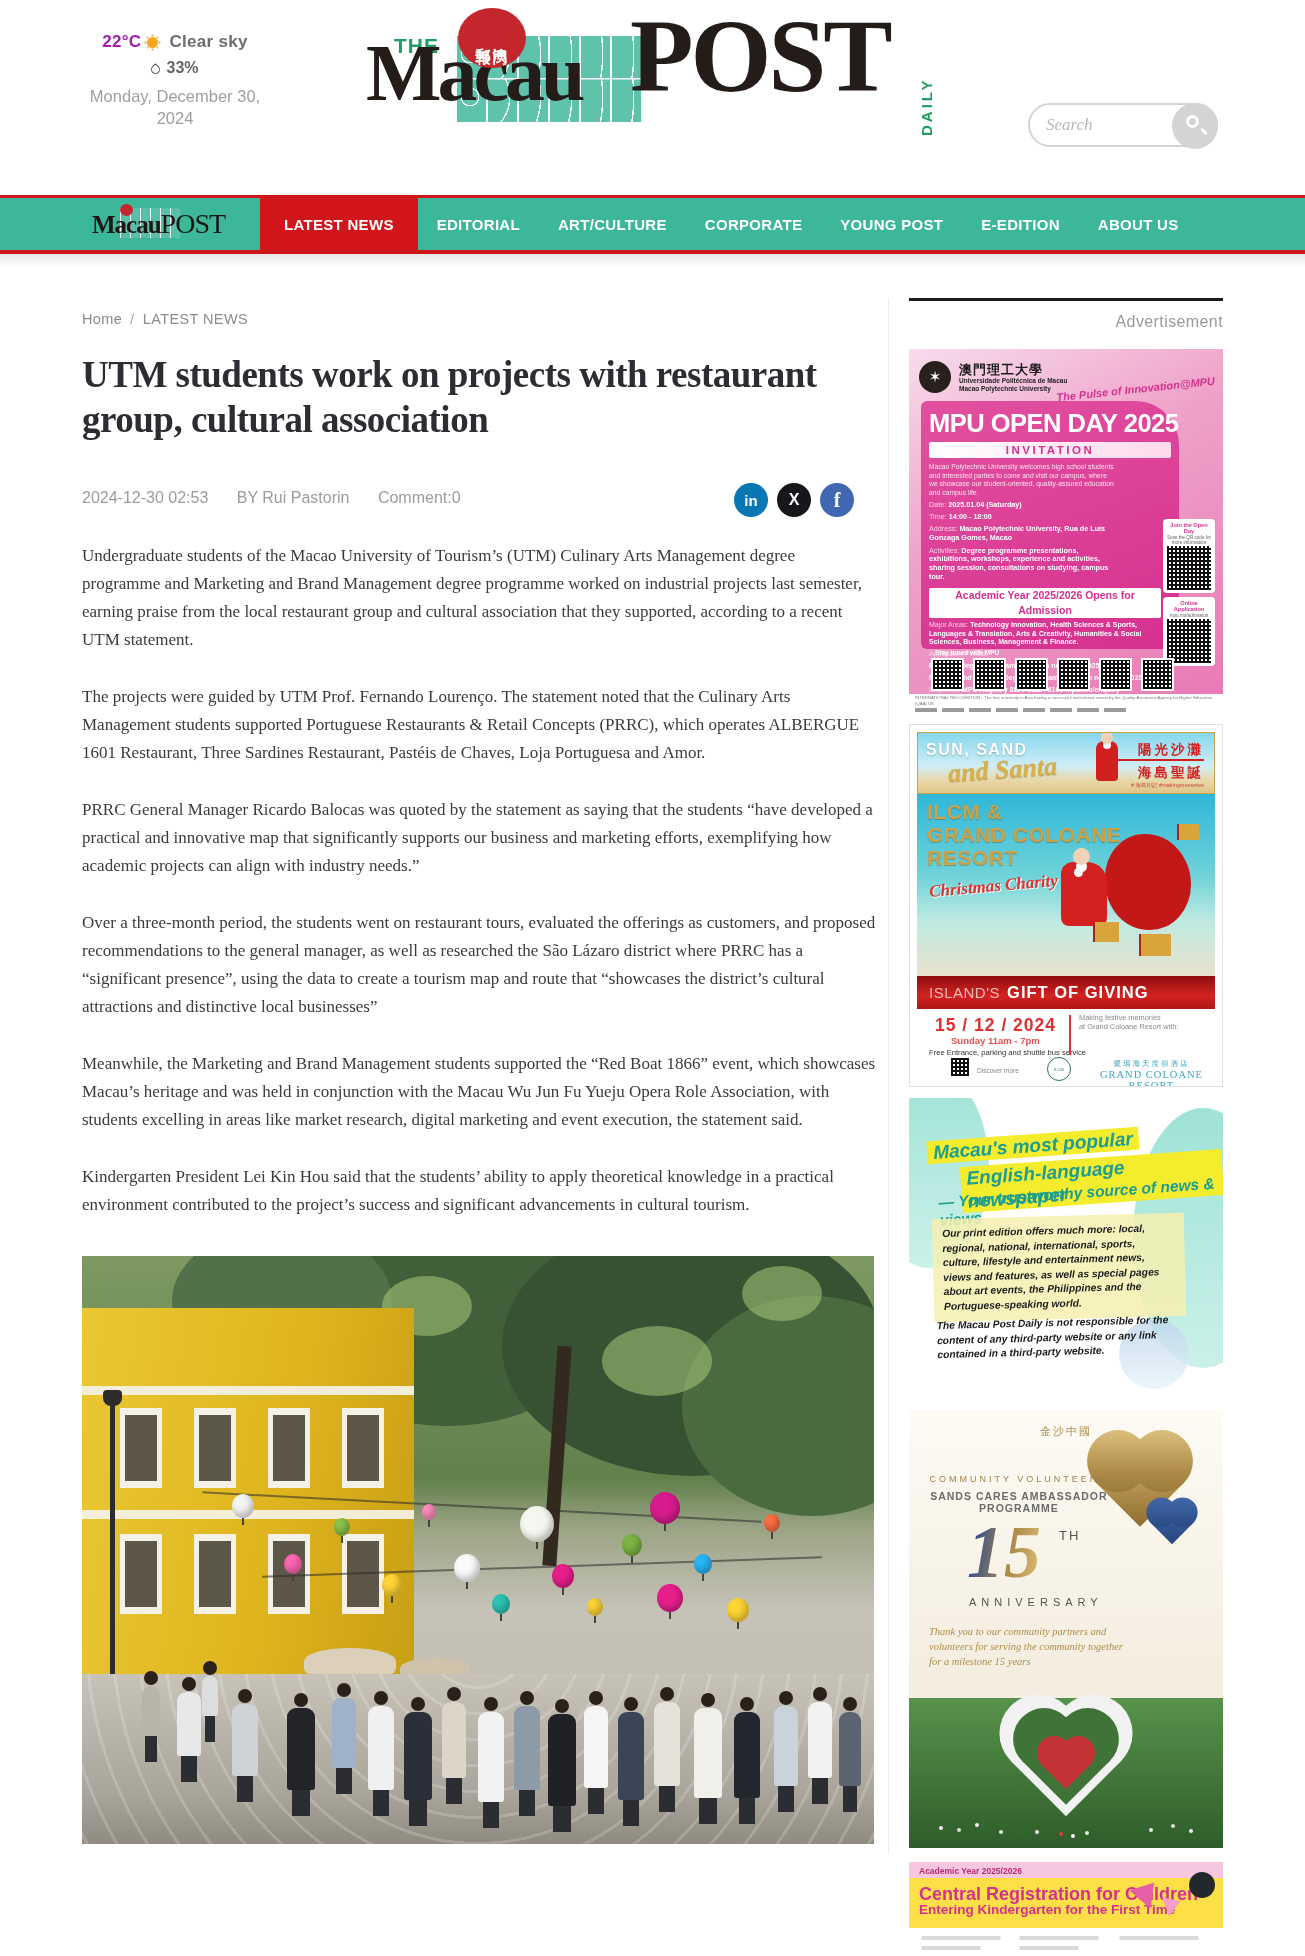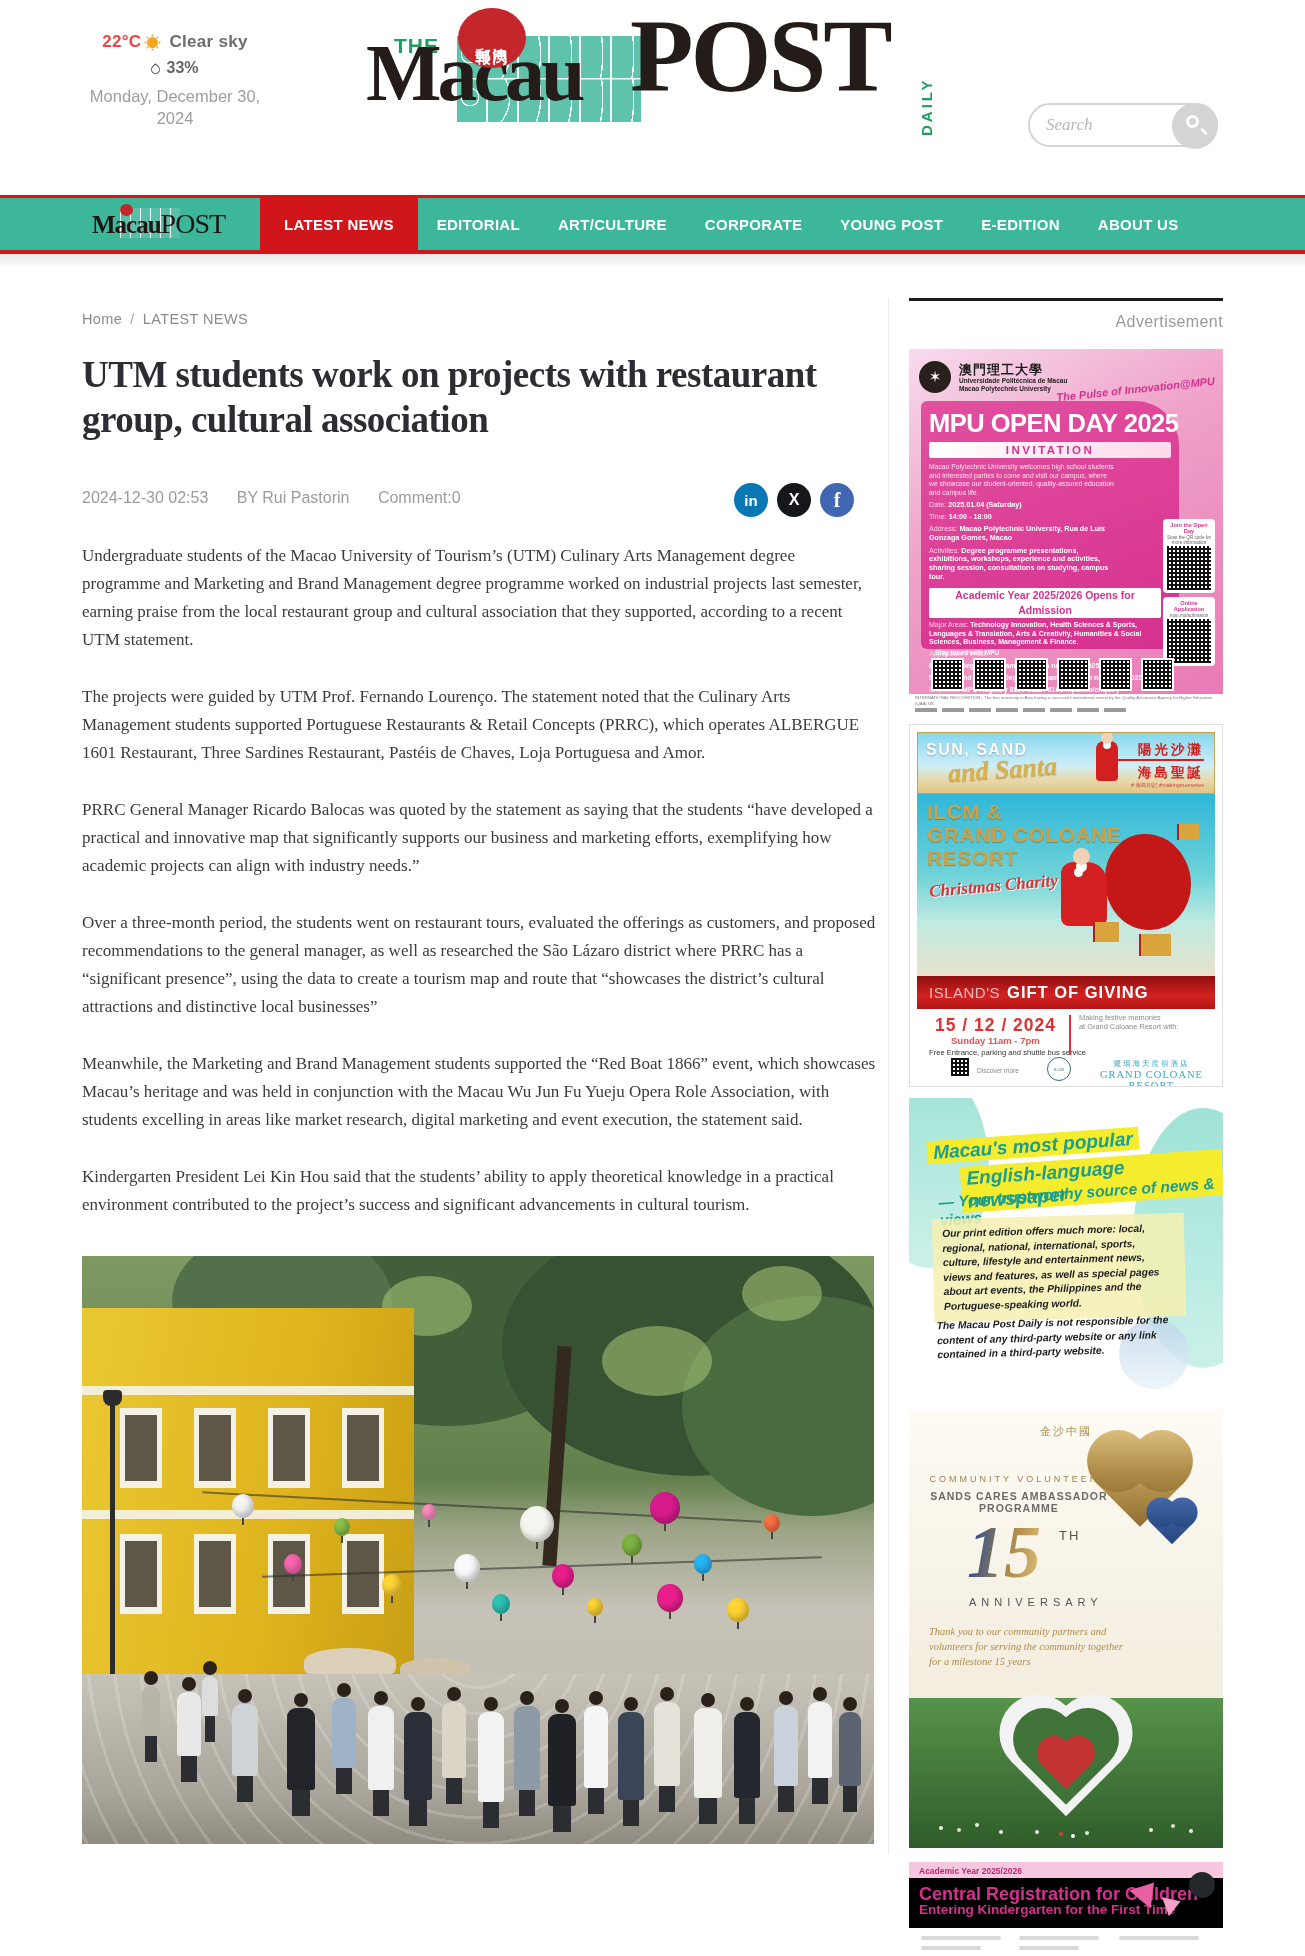--- a/index.html
+++ b/index.html
@@ -3,21 +3,21 @@
 <meta charset="utf-8">
 <style>
   * { margin:0; padding:0; box-sizing:border-box; }
   html,body { background:#fff; }
   .page { position:relative; width:1305px; height:1956px; background:#fff; overflow:hidden;
           font-family:"Liberation Sans", sans-serif; }
 
   
   .weather { position:absolute; left:55px; top:32px; width:240px; text-align:center; color:#8c8c8c; }
   .weather .row1 { font-size:17px; font-weight:bold; color:#6d6d6d; letter-spacing:.3px; }
-  .weather .row1 .temp { color:#ef4444; margin-right:6px; }
+  .weather .row1 .temp { color:#a21caf; margin-right:6px; }
   .sun { display:inline-block; width:11px; height:11px; border-radius:50%; background:#f6a61f; margin:0 6px -1px 0;
          box-shadow:0 -7px 0 -4.4px #f6a61f,0 7px 0 -4.4px #f6a61f,7px 0 0 -4.4px #f6a61f,-7px 0 0 -4.4px #f6a61f,
                     5px 5px 0 -4.6px #f6a61f,-5px 5px 0 -4.6px #f6a61f,5px -5px 0 -4.6px #f6a61f,-5px -5px 0 -4.6px #f6a61f; }
   .row2 { margin-top:7px; font-size:16px; font-weight:bold; color:#666; }
   .droplet { display:inline-block; width:9px; height:9px; border:1.6px solid #555; border-radius:0 50% 50% 50%;
              transform:rotate(45deg); margin:0 6px -1px 0; }
   .wdate { margin-top:8px; font-size:16.5px; color:#9e9e9e; line-height:22px; }
 
   
   .masthead { position:absolute; left:358px; top:10px; width:670px; height:128px; }
@@ -248,21 +248,21 @@
   .sd-heart-blue { right:36px; top:98px; width:30px; height:30px; background:linear-gradient(135deg,#4a6db0,#22457e); }
   .sd-lawn { position:absolute; left:0; bottom:0; width:100%; height:150px; background:linear-gradient(#57934a,#2f5d2a); }
   .sd-heart-white { left:118px; bottom:48px; width:78px; height:78px; background:#f2f2f2; position:absolute; }
   .sd-heart-green { left:126px; bottom:56px; width:62px; height:62px; background:#3f7337; position:absolute; }
   .sd-heart-red { left:140px; bottom:66px; width:34px; height:34px; background:#c43434; position:absolute; }
   .sd-dots { position:absolute; left:30px; bottom:18px; width:4px; height:4px; border-radius:50%; background:#eee;
              box-shadow:18px 2px 0 #ddd,36px -3px 0 #f4f4f4,60px 4px 0 #e9e9e9,210px 2px 0 #eee,232px -2px 0 #ddd,
                         250px 3px 0 #f4f4f4,120px 6px 0 #e33,132px 8px 0 #fafafa,146px 5px 0 #e9e9e9,96px 4px 0 #eee; }
 
   
-  .ad-kinder { top:1862px; height:94px; background:#000000; }
+  .ad-kinder { top:1862px; height:94px; background:#fde047; }
   .kd-top { position:absolute; left:0; top:0; width:100%; height:16px; background:#f7c6df; }
   .kd-ay { position:absolute; left:10px; top:4px; color:#b72a72; font-weight:bold; font-size:8.5px; }
   .kd-t1 { position:absolute; left:10px; top:22px; color:#d6308f; font-weight:bold; font-size:18px; }
   .kd-t2 { position:absolute; left:10px; top:40px; color:#d6308f; font-weight:bold; font-size:13.5px; }
   .kd-arrow { position:absolute; width:0; height:0; border-style:solid; }
   .kd-logo { position:absolute; right:8px; top:10px; width:26px; height:26px; border-radius:50%; background:#23282d; }
   .kd-strip { position:absolute; left:0; top:66px; width:100%; height:28px; background:#fff; }
   .kd-bar { position:absolute; height:4px; background:#d9d9d9; border-radius:2px; }
 
   

